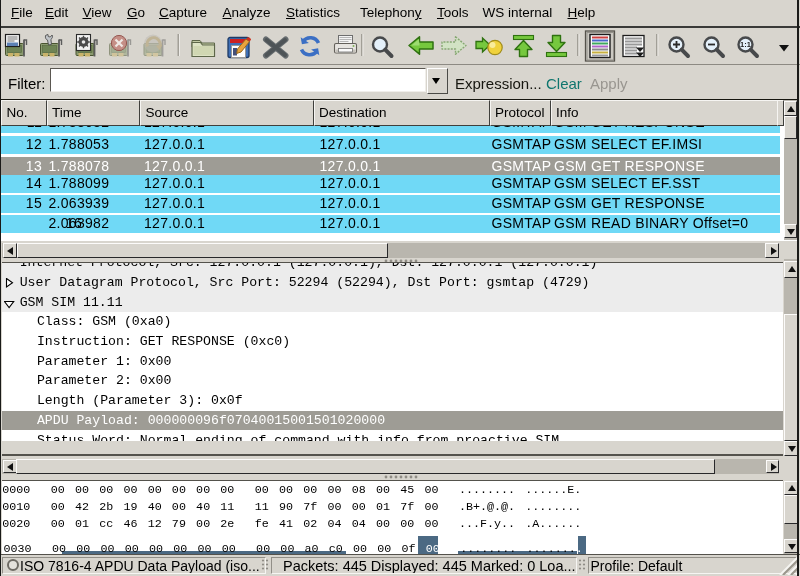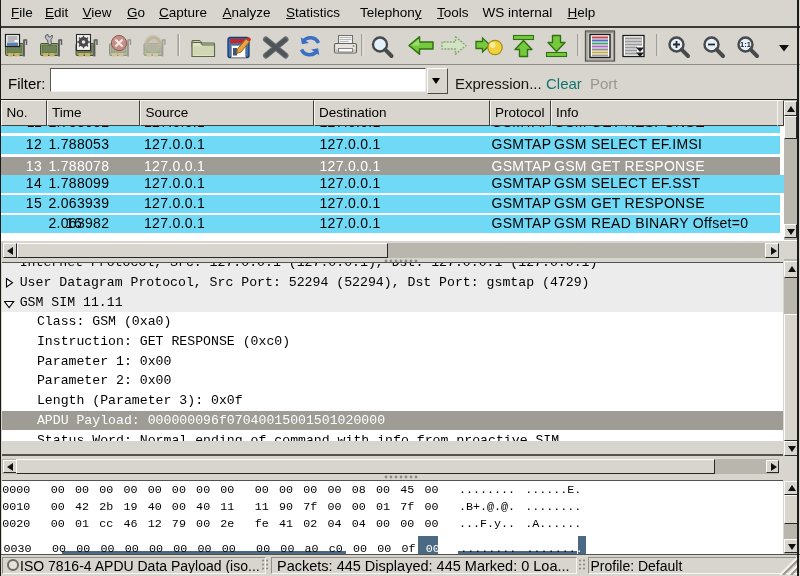--- a/index.html
+++ b/index.html
@@ -213,35 +213,35 @@
 
 <div class="abs" id="fline"></div>
 <div class="abs" id="filterbar">
 <span class="abs" style="left:8px;top:10px;">Filter:</span>
 <div class="abs" id="finput"></div>
 <div class="abs" id="fcombo">
         <div class="darr" style="position:absolute;left:4px;top:9px;"></div>
       </div>
 <span class="abs" style="left:455px;top:10px;color:#16160f;">Expression...</span>
 <span class="abs" style="left:546px;top:10px;color:#0f766e;">Clear</span>
-<span class="abs" style="left:590px;top:10px;color:#999690;">Port</span>
+<span class="abs" style="left:590px;top:10px;color:#999690;">Apply</span>
 </div>
 
 <div class="abs" id="plistframe">
 
   <div class="prow cyan" style="top:14.8px;height:19px;">
     <span class="cell" style="left:0;width:41px;text-align:right;">11</span><span class="cell" style="left:47.5px;">1.788032</span><span class="cell" style="left:143px;">127.0.0.1</span><span class="cell" style="left:318.5px;">127.0.0.1</span><span class="cell" style="left:490.5px;">GSMTAP</span><span class="cell" style="left:553px;">GSM GET RESPONSE</span>
   </div>
   <div class="prow cyan" style="top:36.8px;">
     <span class="cell" style="left:0;width:41px;text-align:right;">12</span><span class="cell" style="left:47.5px;">1.788053</span><span class="cell" style="left:143px;">127.0.0.1</span><span class="cell" style="left:318.5px;">127.0.0.1</span><span class="cell" style="left:490.5px;">GSMTAP</span><span class="cell" style="left:553px;">GSM SELECT EF.IMSI</span>
   </div>
   <div class="prow selgray" style="top:57px;height:18.5px;line-height:18.5px;">
     <span class="cell" style="left:0;width:41px;text-align:right;">13</span><span class="cell" style="left:47.5px;">1.788078</span><span class="cell" style="left:143px;">127.0.0.1</span><span class="cell" style="left:318.5px;">127.0.0.1</span><span class="cell" style="left:490.5px;">GSMTAP</span><span class="cell" style="left:553px;">GSM GET RESPONSE</span>
   </div>
-  <div class="prow cyan" style="top:75.5px;padding-left:19px;">
+  <div class="prow cyan" style="top:75.5px;">
     <span class="cell" style="left:0;width:41px;text-align:right;">14</span><span class="cell" style="left:47.5px;">1.788099</span><span class="cell" style="left:143px;">127.0.0.1</span><span class="cell" style="left:318.5px;">127.0.0.1</span><span class="cell" style="left:490.5px;">GSMTAP</span><span class="cell" style="left:553px;">GSM SELECT EF.SST</span>
   </div>
   <div class="prow cyan" style="top:95.8px;">
     <span class="cell" style="left:0;width:41px;text-align:right;">15</span><span class="cell" style="left:47.5px;">2.063939</span><span class="cell" style="left:143px;">127.0.0.1</span><span class="cell" style="left:318.5px;">127.0.0.1</span><span class="cell" style="left:490.5px;">GSMTAP</span><span class="cell" style="left:553px;">GSM GET RESPONSE</span>
   </div>
   <div class="prow cyan" style="top:115.6px;">
     <span class="cell" style="left:0;width:41px;text-align:right;padding-left:40px;">16</span><span class="cell" style="left:47.5px;">2.063982</span><span class="cell" style="left:143px;">127.0.0.1</span><span class="cell" style="left:318.5px;">127.0.0.1</span><span class="cell" style="left:490.5px;">GSMTAP</span><span class="cell" style="left:553px;">GSM READ BINARY Offset=0</span>
   </div>
 
   <div class="hbtn" style="left:0;width:45.5px;">No.</div>
@@ -360,21 +360,21 @@
   <svg class="abs" style="left:261px;top:4px;" width="8" height="13" viewBox="0 0 8 13">
         <g fill="#8f8c85">
           <circle cx="2" cy="1.5" r="1.1"></circle>
           <circle cx="6" cy="1.5" r="1.1"></circle>
           <circle cx="2" cy="5.5" r="1.1"></circle>
           <circle cx="6" cy="5.5" r="1.1"></circle>
           <circle cx="2" cy="9.5" r="1.1"></circle>
           <circle cx="6" cy="9.5" r="1.1"></circle>
         </g>
       </svg>
-  <div class="ssec" style="left:271px;width:306px;padding-left:5px;">Packets: 445 Displayed: 445 Marked: 0 Loa...</div>
+  <div class="ssec" style="left:271px;width:306px;padding-left:11px;">Packets: 445 Displayed: 445 Marked: 0 Loa...</div>
   <svg class="abs" style="left:578px;top:4px;" width="8" height="13" viewBox="0 0 8 13">
         <g fill="#8f8c85">
           <circle cx="2" cy="1.5" r="1.1"></circle>
           <circle cx="6" cy="1.5" r="1.1"></circle>
           <circle cx="2" cy="5.5" r="1.1"></circle>
           <circle cx="6" cy="5.5" r="1.1"></circle>
           <circle cx="2" cy="9.5" r="1.1"></circle>
           <circle cx="6" cy="9.5" r="1.1"></circle>
         </g>
       </svg>

